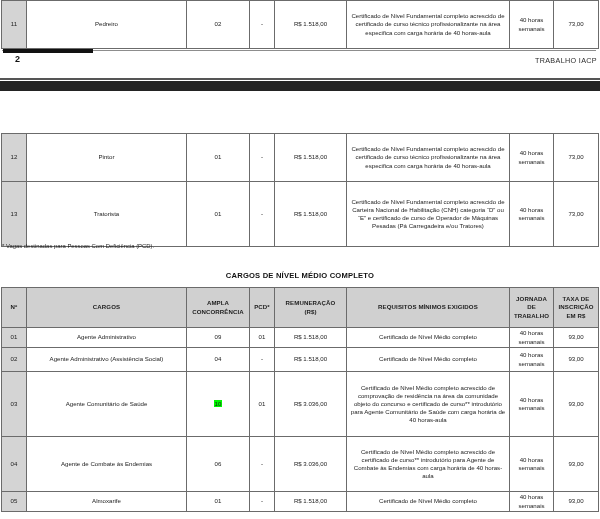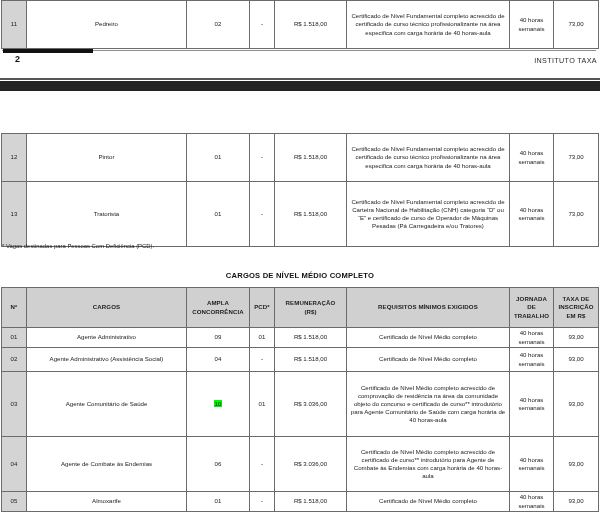--- a/index.html
+++ b/index.html
@@ -211,21 +211,21 @@
           <td>73,00</td>
         </tr>
       </tbody>
     </table>
   </div>
 
   <div class="page-break">
     <div class="pb-rule"></div>
     <div class="pb-tab"></div>
     <div class="pb-pagenum">2</div>
-    <div class="pb-inst">INSTITUTO TAXA</div>
+    <div class="pb-inst">TRABALHO IACP</div>
     <div class="pb-thin"></div>
     <div class="pb-thick"></div>
   </div>
 
   <div class="block-mid">
     <table class="doc-table">
       <colgroup>
         <col class="c-num">
           <col class="c-cargo">
           <col class="c-ampla">

